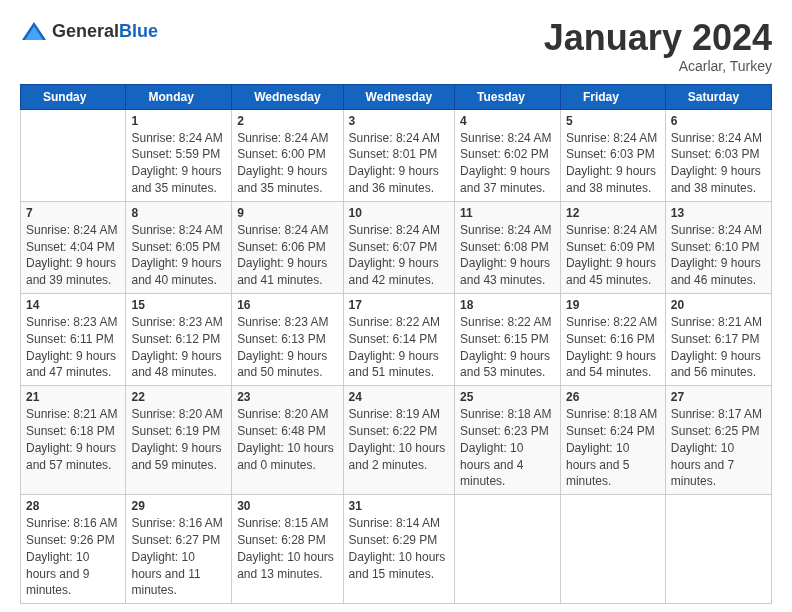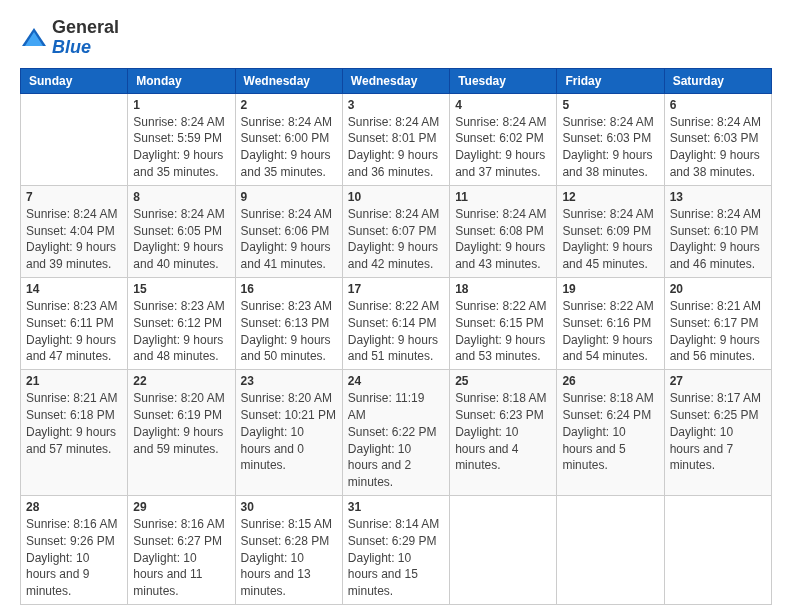--- a/index.html
+++ b/index.html
@@ -23,33 +23,32 @@
       align-items: flex-start;
       margin-bottom: 10px;
     }
     .logo {
       display: flex;
       align-items: center;
       gap: 4px;
     }
     .logo-text {
       display: flex;
-      flex-direction: column;
+      flex-direction: row;
       line-height: 1.1;
     }
     .logo-general {
       font-size: 18px;
       font-weight: bold;
       color: #333;
     }
     .logo-blue {
       font-size: 18px;
       font-weight: bold;
       color: #1565C0;
-      font-style: italic;
     }
     .logo-icon {
       width: 28px;
       height: 28px;
     }
     .title-block {
       text-align: right;
     }
     .month-title {
       font-size: 36px;
@@ -65,21 +64,21 @@
     .calendar {
       width: 100%;
       border-collapse: collapse;
       flex: 1;
     }
     .calendar th {
       background-color: #1565C0;
       color: #fff;
       font-size: 12px;
       font-weight: bold;
-      padding: 5px 8px;
+      padding: 5px 22px;
       text-align: left;
       border: 1px solid #0d47a1;
     }
     .calendar td {
       border: 1px solid #ccc;
       vertical-align: top;
       padding: 4px 5px;
       font-size: 9.5px;
       color: #333;
       width: calc(100% / 7);
@@ -114,20 +113,24 @@
   <div class="header">
     <div class="logo">
       <svg class="logo-icon" viewBox="0 0 28 28" xmlns="http://www.w3.org/2000/svg">
         <polygon points="14,4 26,22 2,22" fill="#1565C0"></polygon>
         <polygon points="14,8 23,22 5,22" fill="#42A5F5"></polygon>
       </svg>
       <div class="logo-text">
         <span class="logo-general">General</span>
         <span class="logo-blue">Blue</span>
       </div>
+    </div>
+    <div class="title-block">
+      <div class="month-title">January 2024</div>
+      <div class="location">Acarlar, Turkey</div>
     </div>
   </div>
 
   <table class="calendar">
     <thead>
       <tr>
         <th>Sunday</th>
         <th>Monday</th>
         <th>Wednesday</th>
         <th>Wednesday</th>
@@ -318,28 +321,28 @@
             <div class="day-info">
               <div>Sunrise: 8:20 AM</div>
               <div>Sunset: 6:19 PM</div>
               <div>Daylight: 9 hours and 59 minutes.</div>
             </div>
           </td>
           <td>
             <span class="day-num">23</span>
             <div class="day-info">
               <div>Sunrise: 8:20 AM</div>
-              <div>Sunset: 10:21 PM</div>
+              <div>Sunset: 6:48 PM</div>
               <div>Daylight: 10 hours and 0 minutes.</div>
             </div>
           </td>
           <td>
             <span class="day-num">24</span>
             <div class="day-info">
-              <div>Sunrise: 11:19 AM</div>
+              <div>Sunrise: 8:19 AM</div>
               <div>Sunset: 6:22 PM</div>
               <div>Daylight: 10 hours and 2 minutes.</div>
             </div>
           </td>
           <td>
             <span class="day-num">25</span>
             <div class="day-info">
               <div>Sunrise: 8:18 AM</div>
               <div>Sunset: 6:23 PM</div>
               <div>Daylight: 10 hours and 4 minutes.</div>

